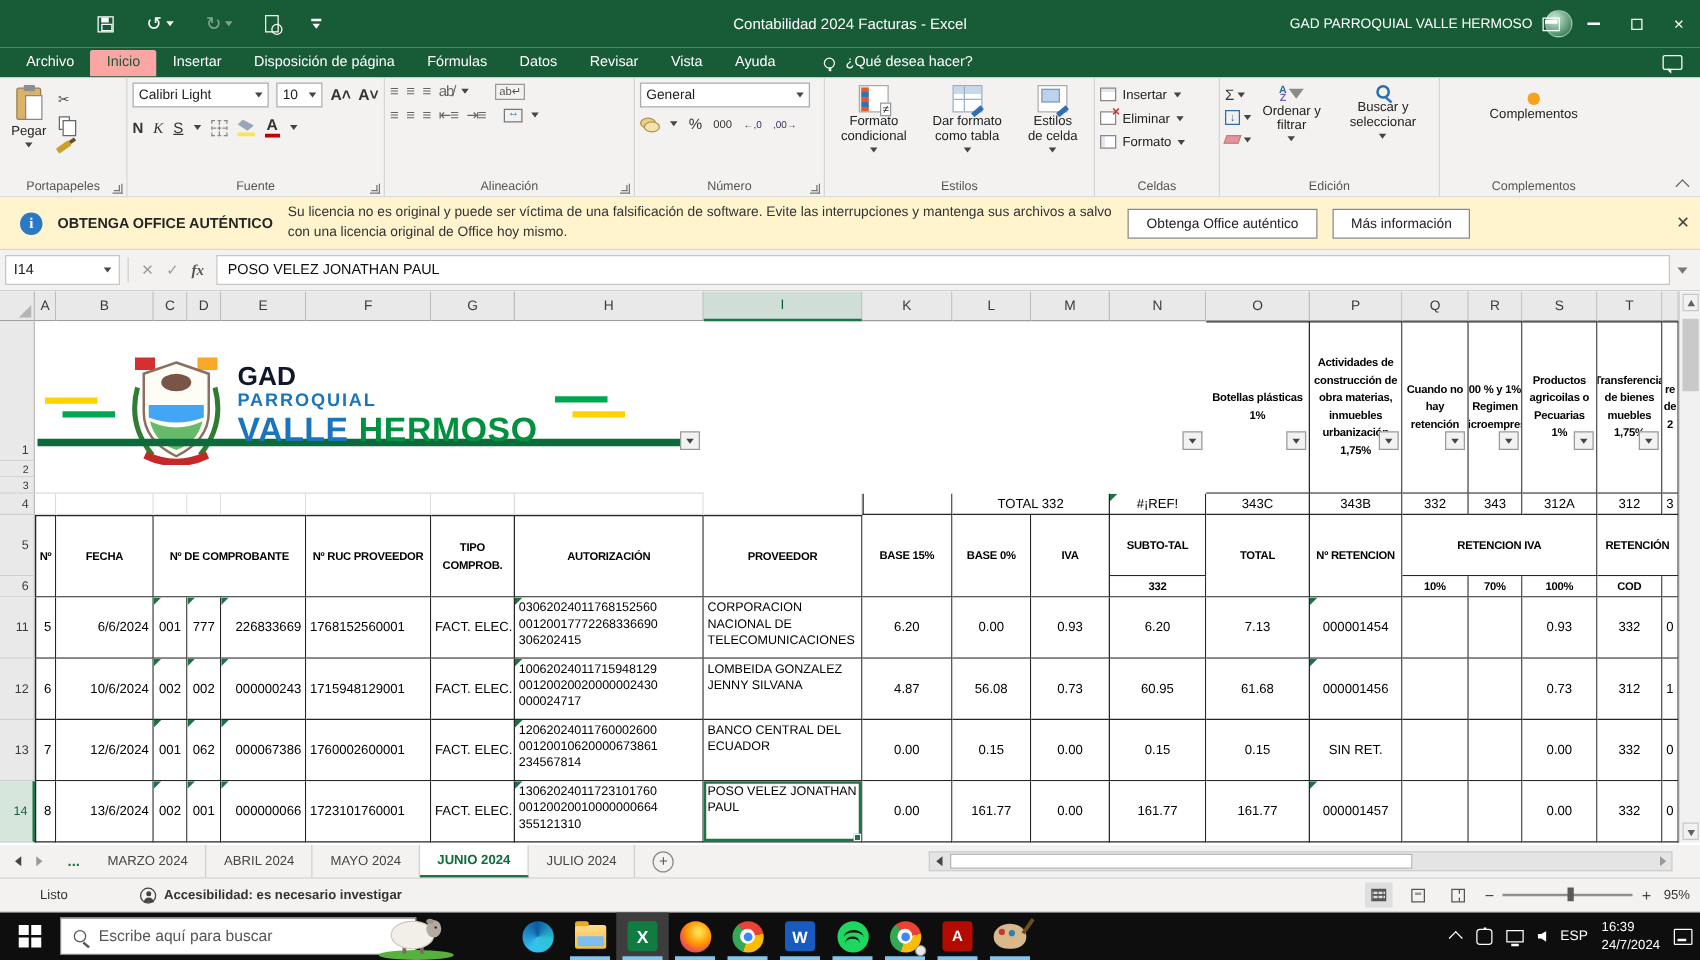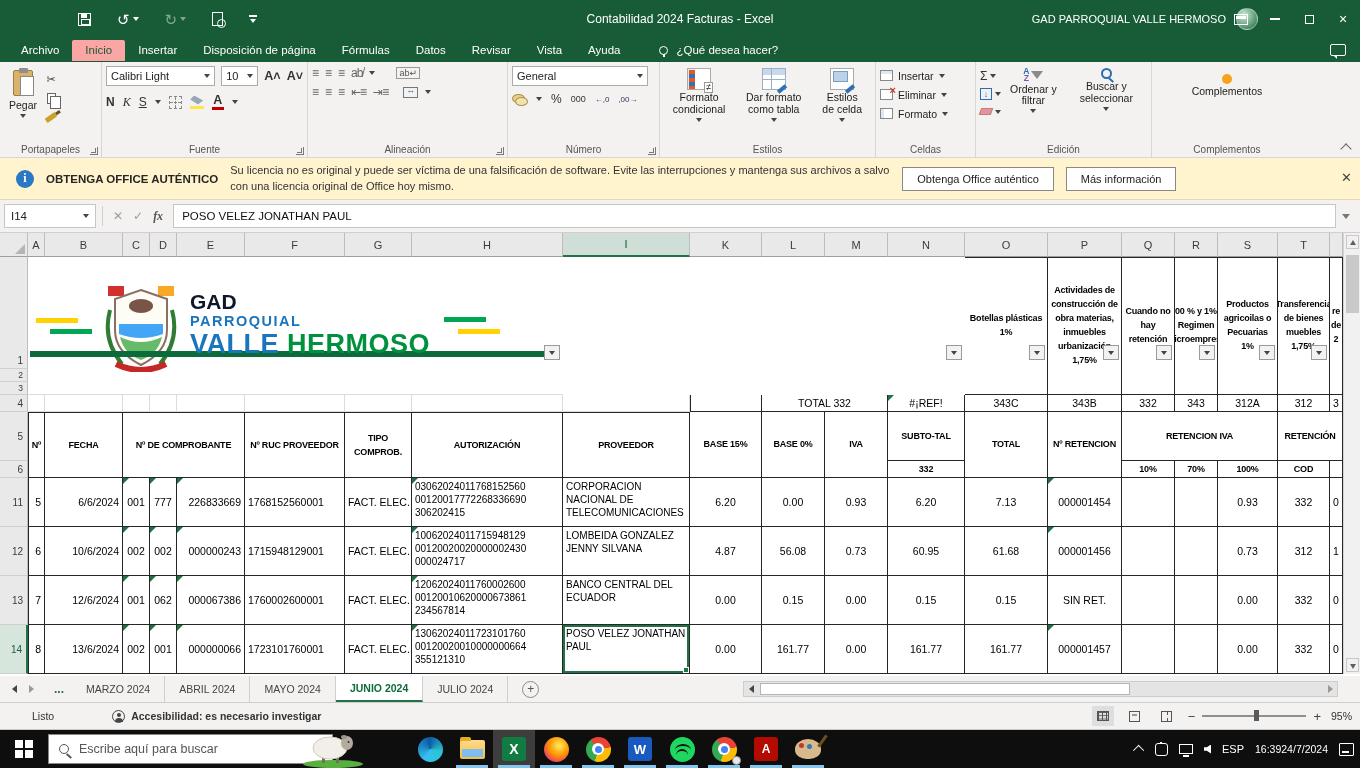--- a/index.html
+++ b/index.html
@@ -238,21 +238,21 @@
   .ic-gimp:after{content:"";position:absolute;right:-3px;top:-5px;width:3px;height:14px;background:#6b4f1d;transform:rotate(35deg);}
   .tray{position:absolute;right:6px;top:0;height:38px;display:flex;align-items:center;gap:11px;}
   .chevup{width:8px;height:8px;border-left:1.6px solid #fff;border-top:1.6px solid #fff;transform:rotate(45deg) translateY(2px);}
   .ic-trayapp{width:13px;height:13px;border:1.4px solid #fff;border-radius:3px;position:relative;}
   .ic-trayapp:before{content:"";position:absolute;left:4.5px;top:-2px;width:2px;height:2px;background:#fff;}
   .ic-net{width:14px;height:10px;border:1.4px solid #fff;position:relative;}
   .ic-net:after{content:"";position:absolute;left:3px;bottom:-4px;width:6px;height:2px;background:#fff;}
   .ic-vol{width:7px;height:9px;background:#fff;clip-path:polygon(0 30%,40% 30%,100% 0,100% 100%,40% 70%,0 70%);position:relative;}
   .ic-vol:after{content:")";position:absolute;right:-7px;top:-3px;color:#fff;font-size:11px;}
   .traytxt{font-size:11px;color:#fff;}
-  .clock{display:flex;flex-direction:row;align-items:flex-end;font-size:10.5px;line-height:1.35;color:#fff;}
+  .clock{display:flex;flex-direction:column;align-items:flex-start;font-size:10.5px;line-height:1.35;color:#fff;}
   .ic-notif{width:15px;height:13px;border:1.4px solid #fff;border-radius:1px;position:relative;}
   .ic-notif:before{content:"";position:absolute;left:2px;bottom:2px;width:7px;height:1.5px;background:#fff;}
 </style>
 </head>
 <body>
 
 <div id="app">
 
   <div class="titlebar">
     <div class="qat">

